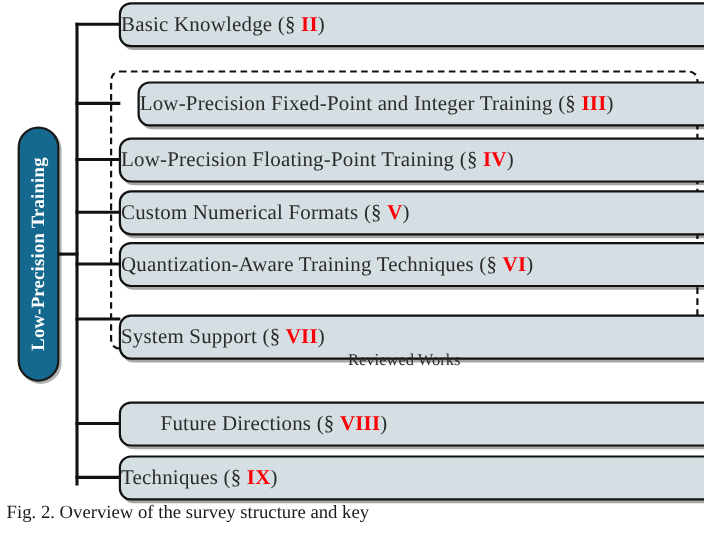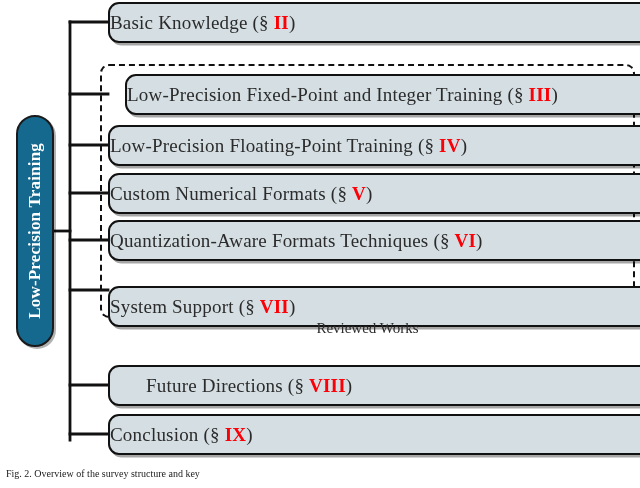--- a/index.html
+++ b/index.html
@@ -103,23 +103,23 @@
     width: 519px;
     text-align: center;
     font-size: 15px;
     color: #2b2b2b;
   }
 
   
   .fig-caption {
     position: absolute;
     left: 6px;
-    top: 468px;
+    top: 456px;
     width: 628px;
-    font-size: 10px;
+    font-size: 17px;
     color: #1a1a1a;
     white-space: nowrap;
     overflow: hidden;
   }
 </style>
 </head>
 <body>
 
 <div id="diagram">
 
@@ -157,32 +157,32 @@
 
   <div class="node" style="top:125px;">
     <span class="label"><span>Low-Precision Floating-Point Training</span>&nbsp;(<span>§</span>&nbsp;<span class="sec">IV</span>)</span>
   </div>
 
   <div class="node" style="top:173px;">
     <span class="label"><span>Custom Numerical Formats</span>&nbsp;(<span>§</span>&nbsp;<span class="sec">V</span>)</span>
   </div>
 
   <div class="node" style="top:220px;">
-    <span class="label"><span>Quantization-Aware Formats Techniques</span>&nbsp;(<span>§</span>&nbsp;<span class="sec">VI</span>)</span>
+    <span class="label"><span>Quantization-Aware Training Techniques</span>&nbsp;(<span>§</span>&nbsp;<span class="sec">VI</span>)</span>
   </div>
 
   <div class="node" style="top:286px;">
     <span class="label"><span>System Support</span>&nbsp;(<span>§</span>&nbsp;<span class="sec">VII</span>)</span>
   </div>
 
   <div class="group-caption">Reviewed Works</div>
 
   <div class="node" style="top:365px;padding-left:36px;">
     <span class="label"><span>Future Directions</span>&nbsp;(<span>§</span>&nbsp;<span class="sec">VIII</span>)</span>
   </div>
 
   <div class="node" style="top:414px;">
-    <span class="label"><span>Conclusion</span>&nbsp;(<span>§</span>&nbsp;<span class="sec">IX</span>)</span>
+    <span class="label"><span>Techniques</span>&nbsp;(<span>§</span>&nbsp;<span class="sec">IX</span>)</span>
   </div>
 
   <div class="fig-caption">Fig. 2.  Overview of the survey structure and key</div>
 
 </div>
 
 </body></html>

